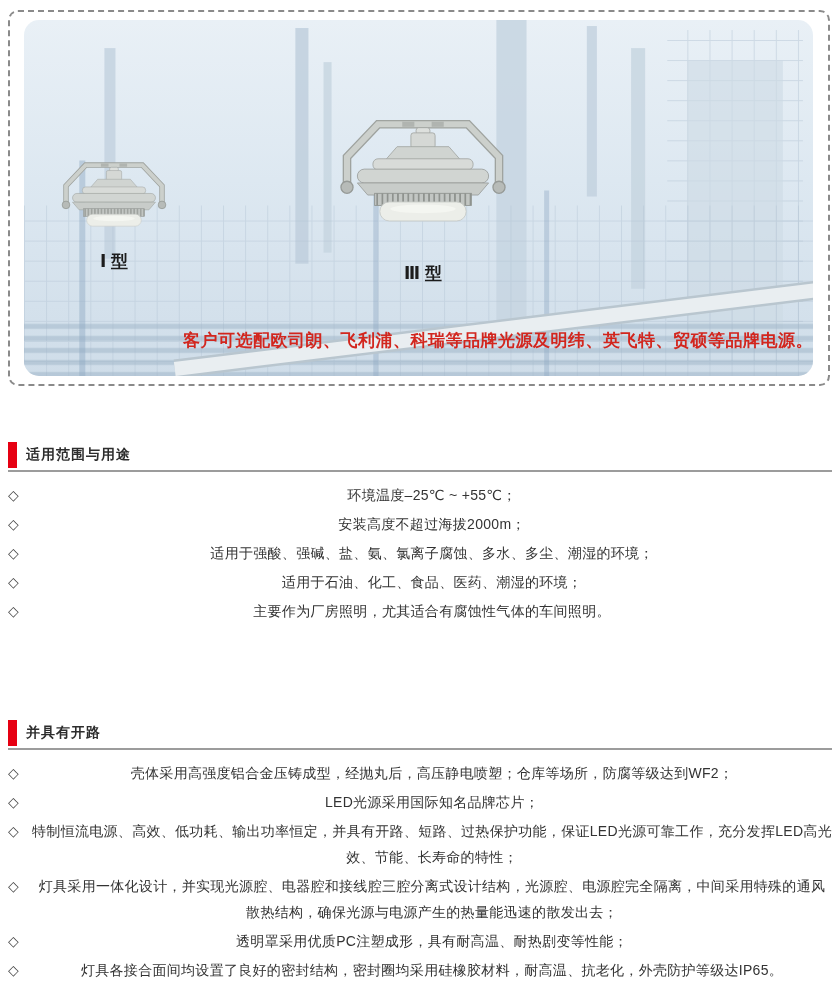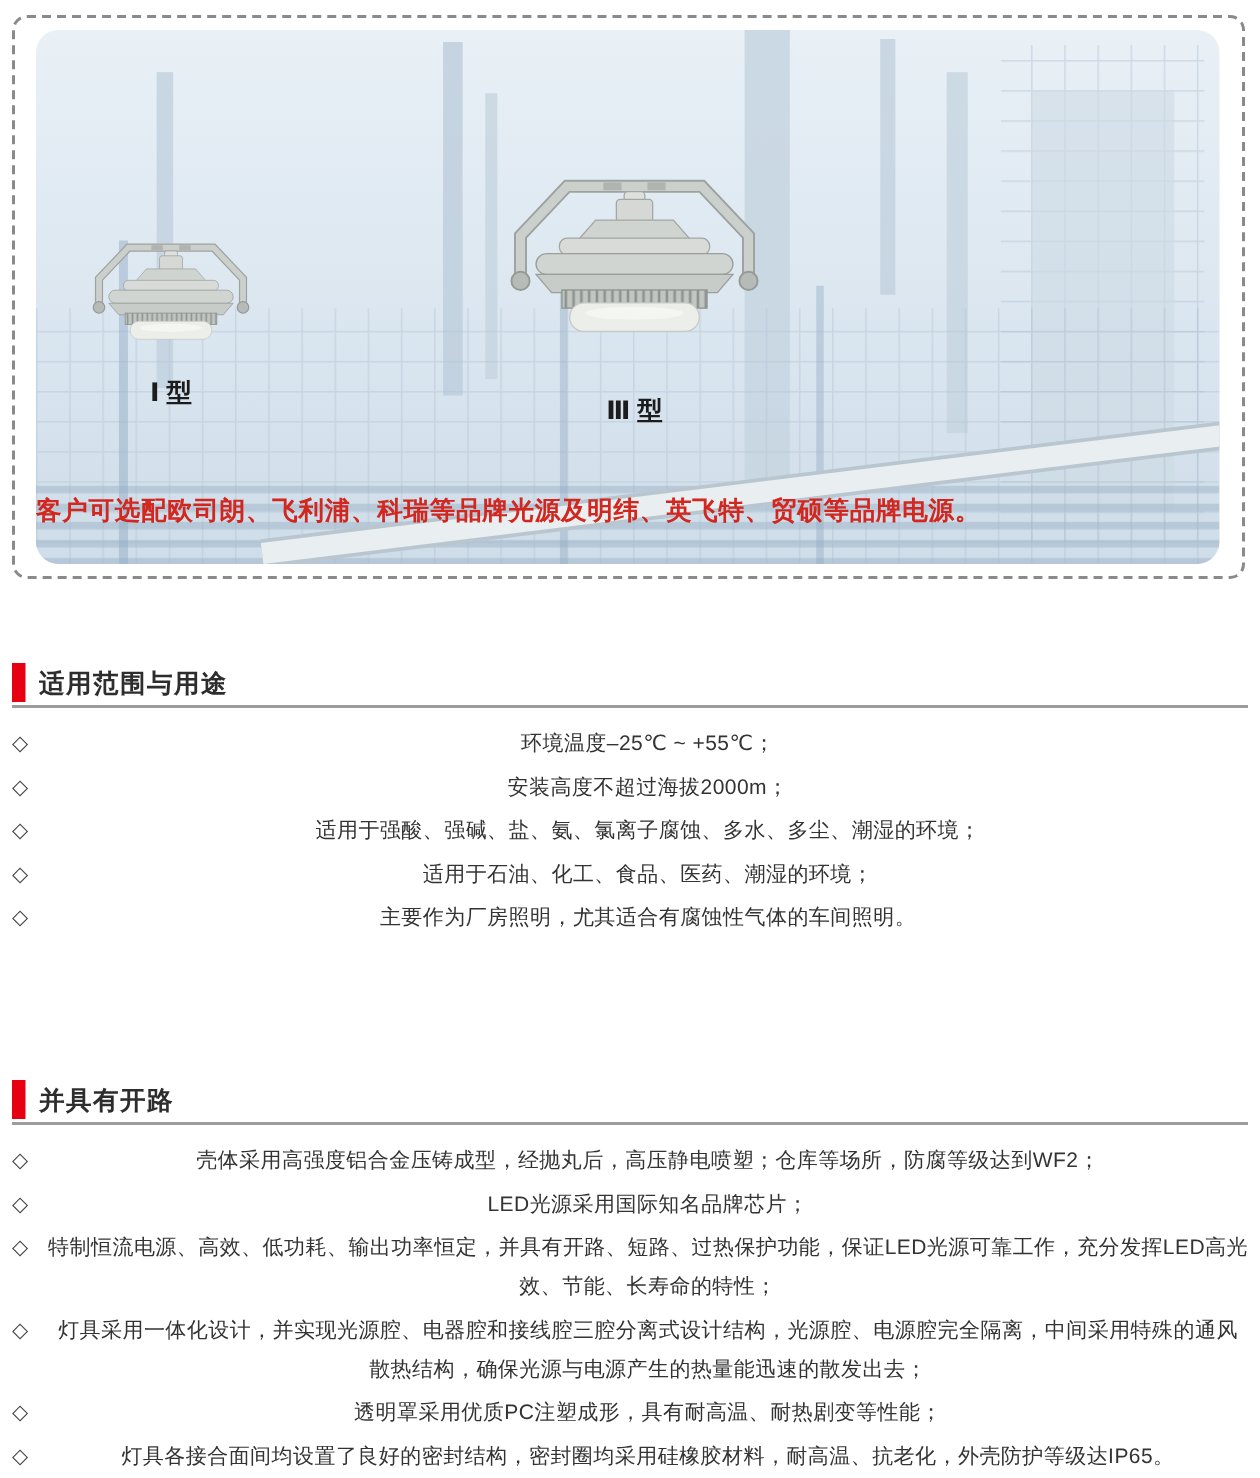--- a/index.html
+++ b/index.html
@@ -27,40 +27,40 @@
     background:linear-gradient(180deg,#e9f0f6 0%,#dde8f1 45%,#cfdde9 100%);
   }
   .photo svg.bg{position:absolute;inset:0;width:100%;height:100%;}
   .lamp{
     position:absolute;display:flex;flex-direction:column;align-items:center;justify-content:flex-end;
   }
   .lamp-label{
     margin-top:15px;font-size:17px;font-weight:bold;color:#1c1c1c;white-space:nowrap;
   }
   .caption{
-    position:absolute;left:0;right:0;top:309px;text-align:left;
+    position:absolute;left:0;right:0;top:309px;text-align:right;
     font-size:17px;font-weight:bold;color:var(--caption-red,#d2261e);
     letter-spacing:.5px;
   }
 
   
   .section{margin:0 8px;width:824px;}
   .section.first{margin-top:46px;}
   .section.second{margin-top:96px;}
   .section-header{
     display:flex;align-items:center;
     border-bottom:2px solid var(--rule-gray,#9c9c9c);
     padding-bottom:2px;
   }
   .red-bar{
     width:9px;height:26px;background:var(--accent-red,#e60012);
     margin-right:9px;flex-shrink:0;
   }
   .section-title{
-    font-size:17px;font-weight:bold;color:#2d2d2d;letter-spacing:1px;
+    font-size:14px;font-weight:bold;color:#2d2d2d;letter-spacing:1px;
   }
   .item-list{margin-top:10px;}
   .item{
     display:flex;align-items:flex-start;
     font-size:14px;line-height:26px;margin-bottom:3px;color:var(--text,#333);
   }
   .dm{width:24px;flex-shrink:0;font-size:14px;color:#444;}
   .tx{flex:1;letter-spacing:.3px;text-align:center;}
 </style>
 </head>

